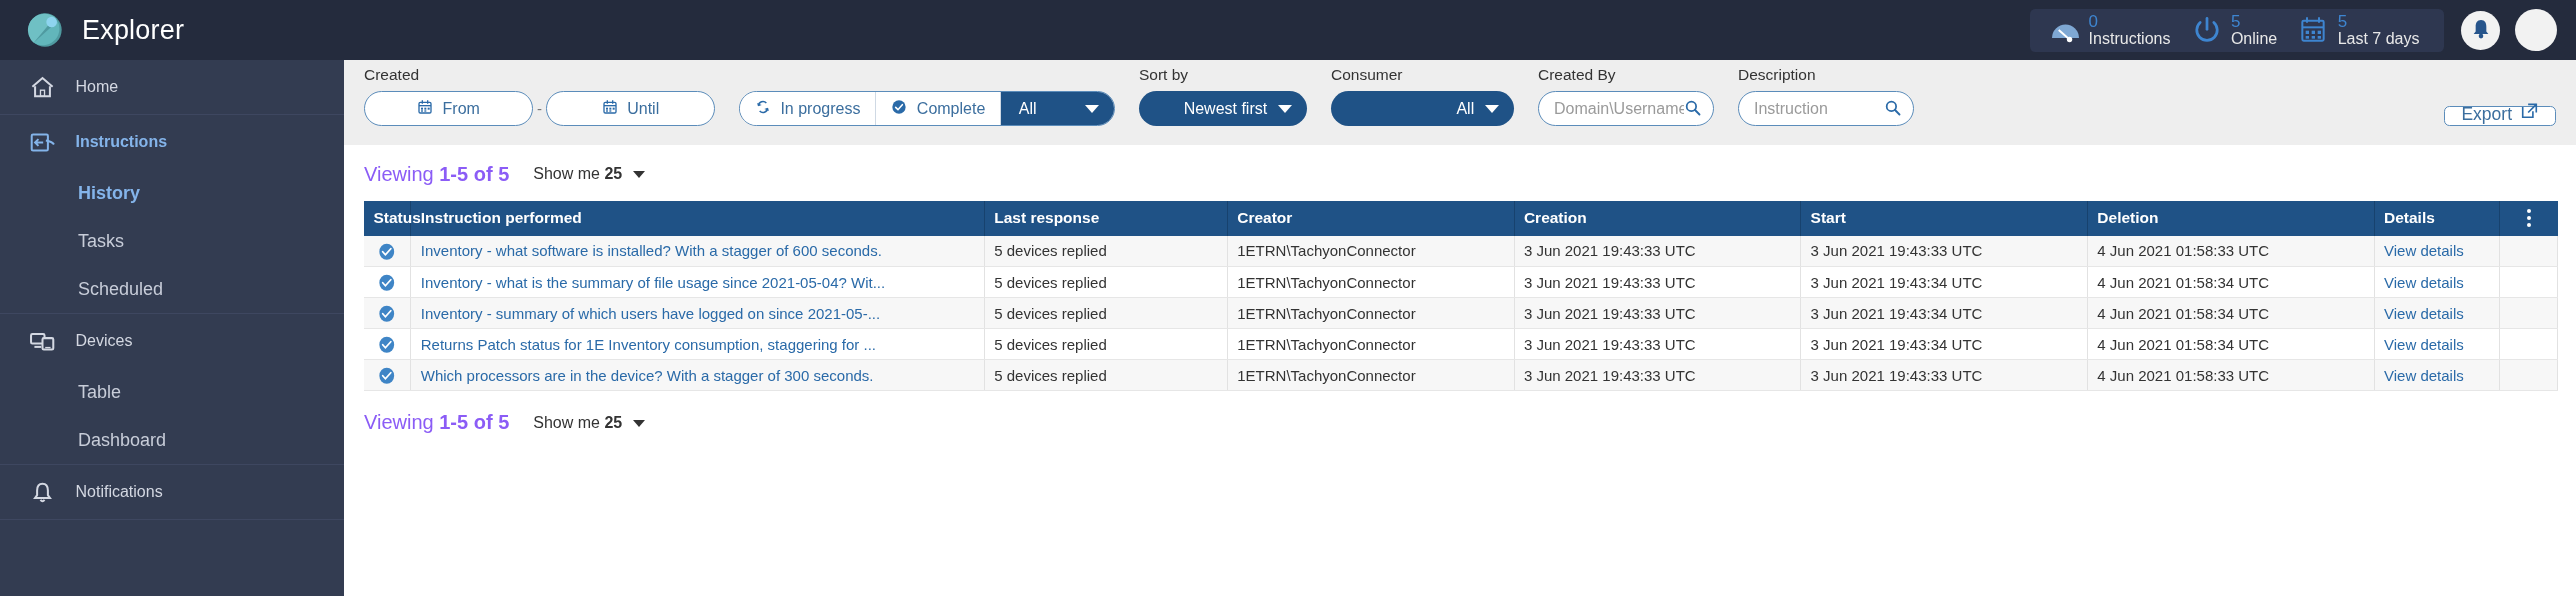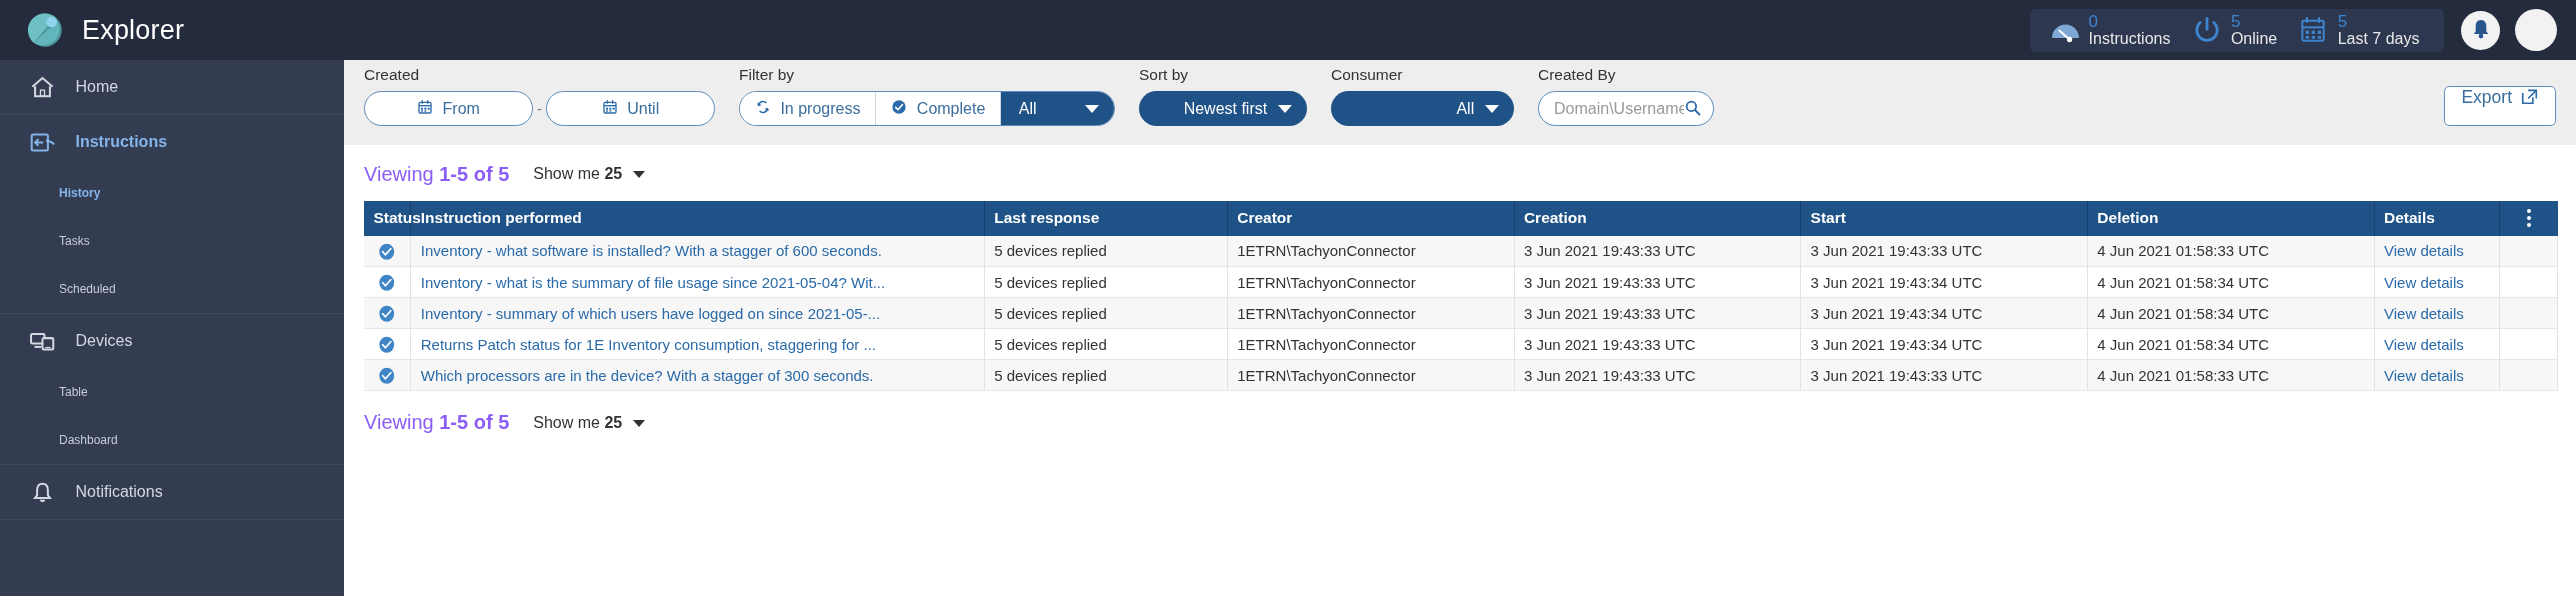--- a/index.html
+++ b/index.html
@@ -50,22 +50,22 @@
     background: #333c51;
   }
   .nav-group { border-bottom: 0.7px solid #3e4760; }
   .nav-item {
     display: flex; align-items: center; height: 54px; padding-left: 27px;
     color: #d4d8e2; font-size: 16px; cursor: pointer;
   }
   .nav-item.active { color: #84b4ea; font-weight: bold; }
   .nav-icon { width: 31px; height: 31px; margin-right: 17.5px; flex: 0 0 31px; }
   .nav-sub {
-    display: flex; align-items: center; height: 48px; padding-left: 59px;
-    color: #c8cdd9; font-size: 12px; cursor: pointer;
+    display: flex; align-items: center; height: 48px; padding-left: 78px;
+    color: #c8cdd9; font-size: 18px; cursor: pointer;
   }
   .nav-sub.active { color: #84b4ea; font-weight: bold; }
 
   
   .main {
     position: absolute; left: 344px; top: 60px;
     width: 2232px; height: 536px; background: #ffffff;
   }
   .filter-panel {
     background: #eeeeee; padding: 16px 20px 19px 20px;
@@ -109,22 +109,22 @@
     height: 35px; border: 1.3px solid #5b8cba; border-radius: 17.5px; background:#fff;
     display: flex; align-items: center; padding: 0 12px 0 15px; width: 176px;
   }
   .srch input {
     border: none; outline: none; background: transparent; font-size: 16px;
     color: #333; width: 100%; font-family: "Liberation Sans", sans-serif;
   }
   .srch input::placeholder { color: #9a9a9a; }
   .export-wrap { margin-left: auto; }
   .export-btn {
-    height: 40px; border: 1.3px solid #5b8cba; border-radius: 5.4px; background: #fff;
-    color: #3b6e9e; font-size: 17.5px; display: flex; align-items: flex-start;
+    height: 20px; border: 1.3px solid #5b8cba; border-radius: 5.4px; background: #fff;
+    color: #3b6e9e; font-size: 17.5px; display: flex; align-items: flex-end;
     padding: 0 16px; cursor: pointer;
   }
 
   
   .viewing-row { display: flex; align-items: center; padding: 17.5px 0 0 20px; }
   .viewing-txt { font-size: 20px; color: #8b5cf6; }
   .viewing-txt b { font-weight: bold; }
   .showme { font-size: 16px; color: #333333; margin-left: 24px; cursor: pointer; }
   .caret-dark {
     display: inline-block; width: 0; height: 0; margin-left: 6.7px;
@@ -342,21 +342,20 @@
               <rect x="6" y="17" width="3" height="2" fill="#2a6aa8"></rect>
               <rect x="11" y="17" width="3" height="2" fill="#2a6aa8"></rect>
             </svg>
           </span>
           <span>Until</span>
         </div>
       </div>
     </div>
 
     <div class="fgroup">
-      <span class="flabel">Filter by</span>
       <div class="seg">
         <div class="seg-btn">
           <span class="cal-ico">
             <svg width="16" height="16" viewBox="0 0 24 24">
               <path d="M5 10 A7 7 0 0 1 17 6" fill="none" stroke="#2a6aa8" stroke-width="2.4"></path>
               <path d="M19 14 A7 7 0 0 1 7 18" fill="none" stroke="#2a6aa8" stroke-width="2.4"></path>
               <path d="M3 6 L5 11 L10 9 Z" fill="#2a6aa8"></path>
               <path d="M21 18 L19 13 L14 15 Z" fill="#2a6aa8"></path>
             </svg>
           </span>
@@ -400,20 +399,32 @@
         <input type="text" placeholder="Domain\Username" value="" style="">
         <span>
           <svg width="17.5" height="17.5" viewBox="0 0 26 26">
             <circle cx="11" cy="11" r="7" fill="none" stroke="#2a6aa8" stroke-width="2.6"></circle>
             <line x1="16" y1="16" x2="23" y2="23" stroke="#2a6aa8" stroke-width="2.8" stroke-linecap="round"></line>
           </svg>
         </span>
       </div>
     </div>
 
+    <div class="fgroup">
+      <span class="flabel">Description</span>
+      <div class="srch">
+        <input type="text" placeholder="Instruction" style="">
+        <span>
+          <svg width="17.5" height="17.5" viewBox="0 0 26 26">
+            <circle cx="11" cy="11" r="7" fill="none" stroke="#2a6aa8" stroke-width="2.6"></circle>
+            <line x1="16" y1="16" x2="23" y2="23" stroke="#2a6aa8" stroke-width="2.8" stroke-linecap="round"></line>
+          </svg>
+        </span>
+      </div>
+    </div>
 
     <div class="export-wrap">
       <div class="export-btn">
         <span>Export</span>
         <span style="margin-left:8px">
           <svg width="19" height="19" viewBox="0 0 28 28">
             <path d="M4 9 L4 24 L19 24 L19 15" fill="none" stroke="#2a6aa8" stroke-width="2.4"></path>
             <path d="M12 5 L24 5 L24 17" fill="none" stroke="#2a6aa8" stroke-width="2.4"></path>
             <line x1="12" y1="17" x2="24" y2="5" stroke="#2a6aa8" stroke-width="2.4"></line>
           </svg>

